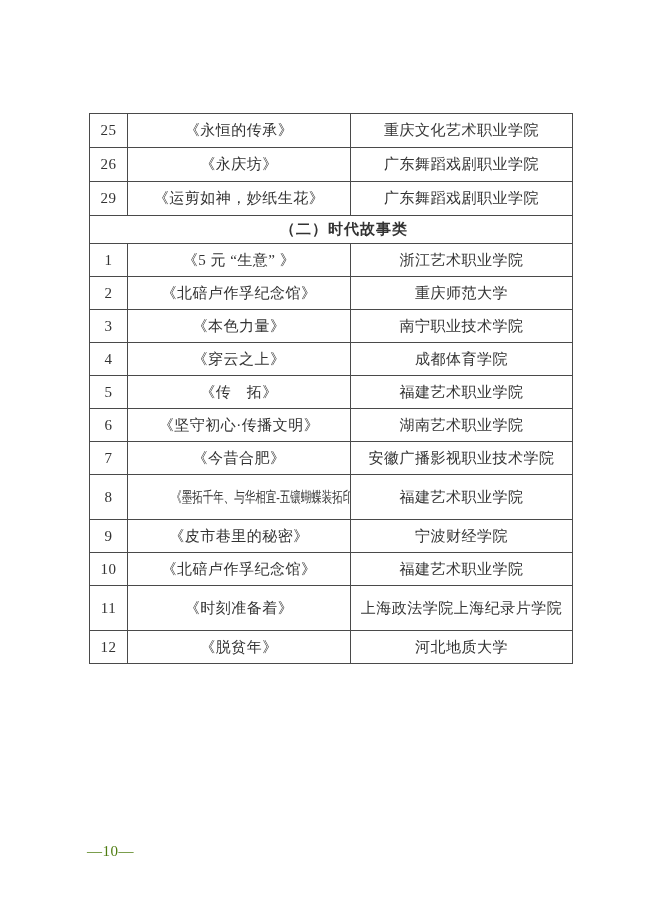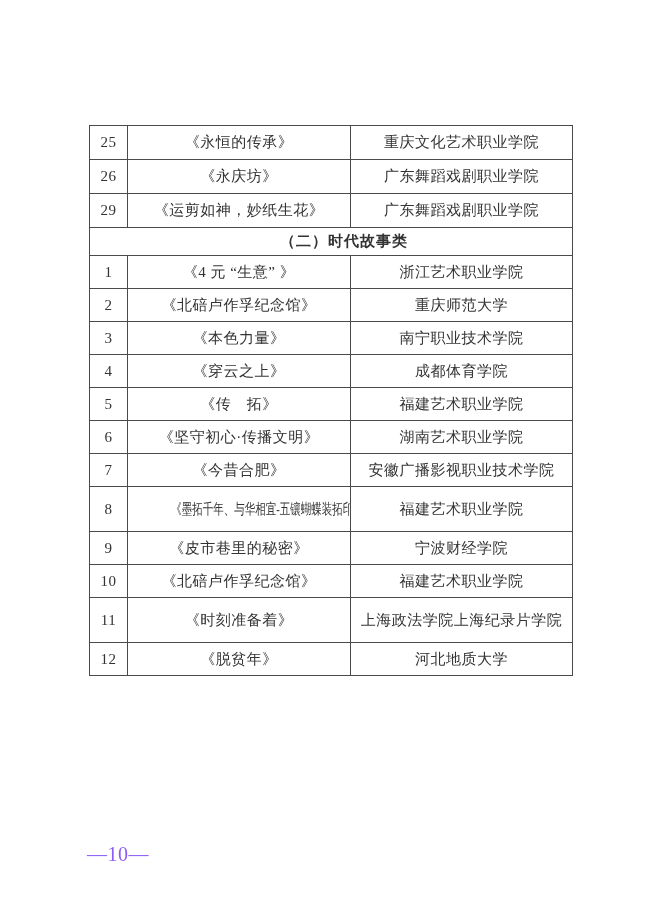--- a/index.html
+++ b/index.html
@@ -19,21 +19,20 @@
     inset: 0;
     background: #ffffff;
   }
   table.awards {
     position: absolute;
     left: 89px;
     top: 113px;
     width: 483px;
     border-collapse: collapse;
     table-layout: fixed;
-    margin-top: 12px;
   }
   table.awards td {
     border: 1px solid #4a4a4a;
     text-align: center;
     vertical-align: middle;
     padding: 0 2px;
     font-size: 15px;
     letter-spacing: 0.5px;
     overflow: hidden;
     white-space: nowrap;
@@ -57,23 +56,23 @@
   .title-text.squeeze {
     transform: scaleX(0.70);
     transform-origin: 50% 50%;
     letter-spacing: 0;
     font-size: 15px;
   }
   .page-number {
     position: absolute;
     left: 87px;
     top: 843px;
-    font-size: 20px;
+    font-size: 15px;
     letter-spacing: 0.5px;
-    color: #8b5cf6;
+    color: #4d7c0f;
   }
 </style>
 </head>
 <body>
 
 <div class="page">
 
   <table class="awards">
     <colgroup>
       <col class="c-no">
@@ -105,21 +104,21 @@
       </tbody>
     <tbody>
       <tr class="section-row">
         <td colspan="3">（二）时代故事类</td>
       </tr>
     </tbody>
     <tbody class="sec2" id="section2-body">
         <tr>
     <td class="no-cell">1</td>
     <td class="title-cell">
-      <span class="title-text">《4 元 “生意” 》</span>
+      <span class="title-text">《5 元 “生意” 》</span>
     </td>
     <td class="school-cell">浙江艺术职业学院</td>
   </tr>
         <tr>
     <td class="no-cell">2</td>
     <td class="title-cell">
       <span class="title-text">《北碚卢作孚纪念馆》</span>
     </td>
     <td class="school-cell">重庆师范大学</td>
   </tr>

